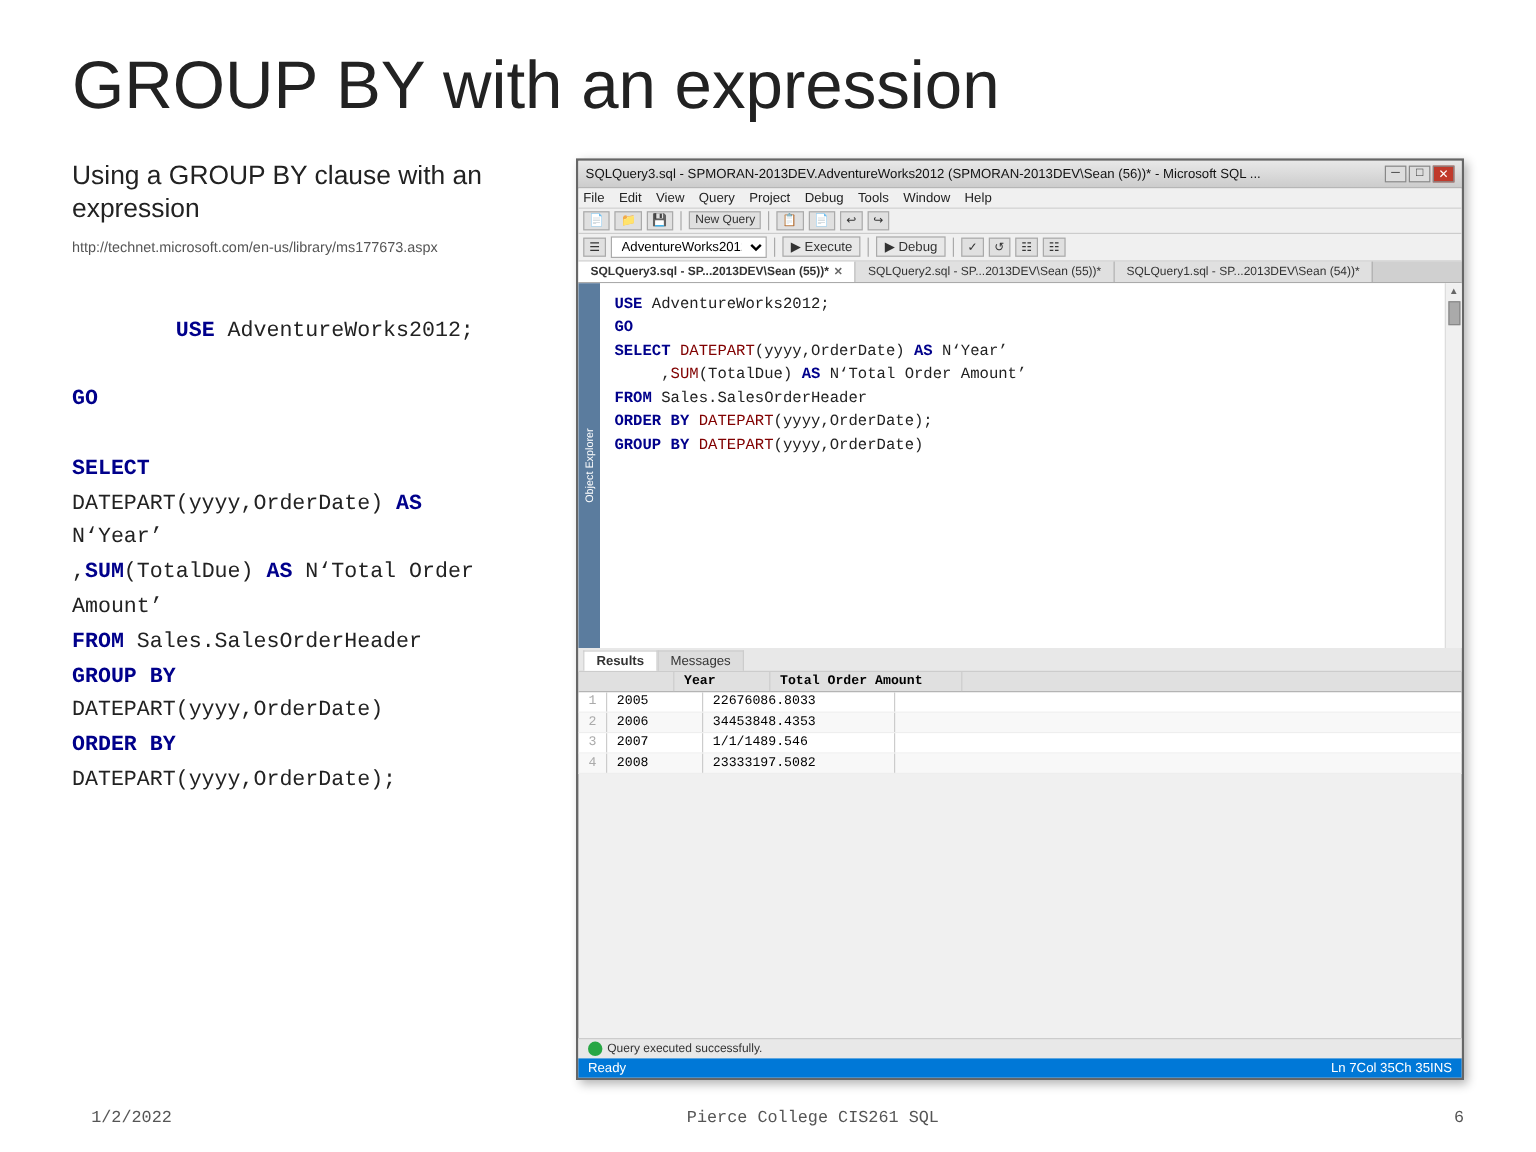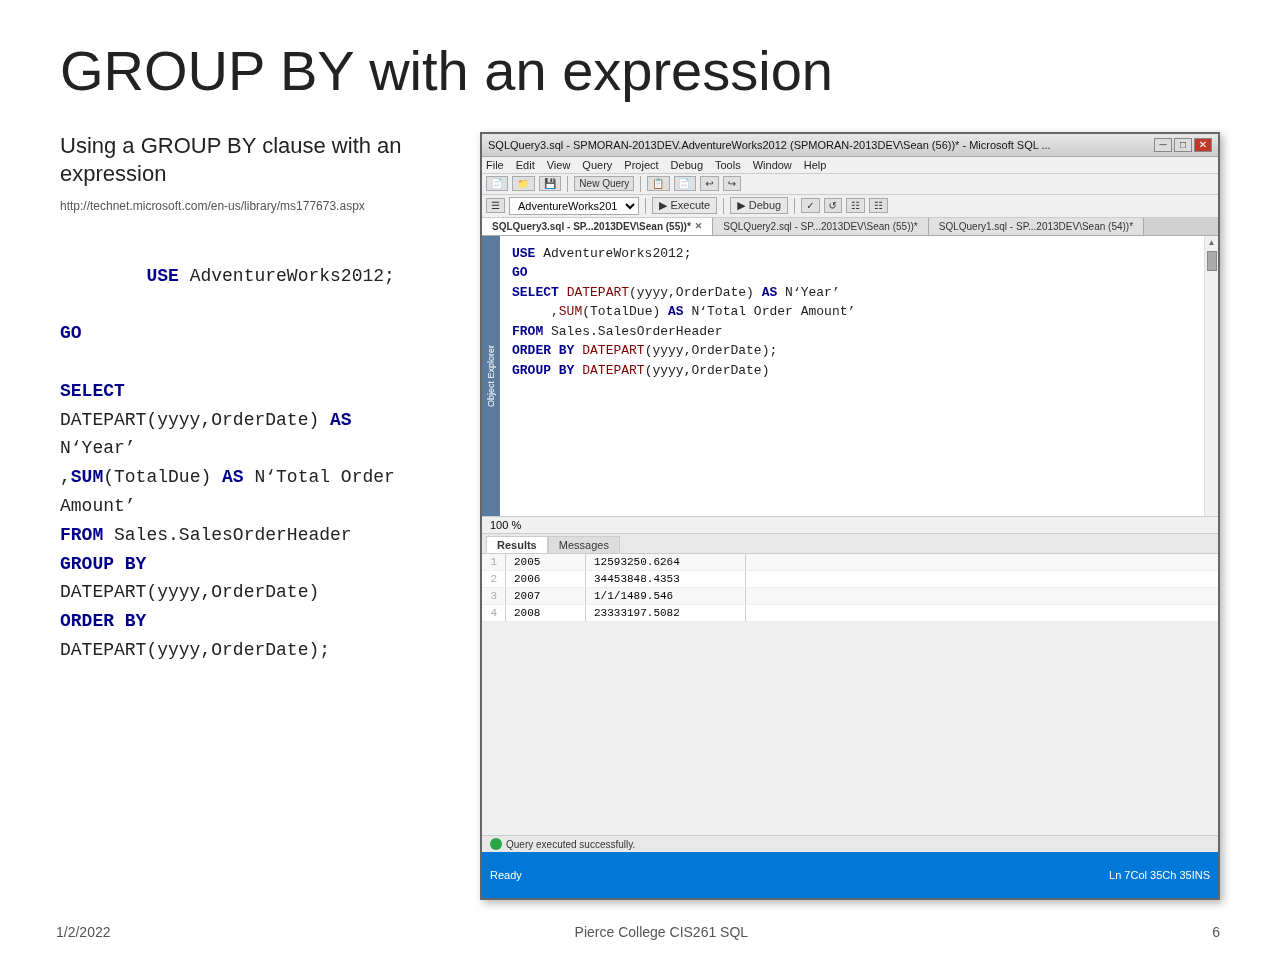--- a/index.html
+++ b/index.html
@@ -351,48 +351,49 @@
       color: #aaa;
       width: 24px;
       min-width: 24px;
       text-align: right;
     }
 
     
     .ssms-statusbar {
       background: #0078d7;
       color: white;
-      padding: 17px 8px;
+      padding: 2px 8px;
       font-size: 11px;
       display: flex;
       justify-content: space-between;
       align-items: center;
       text-align: center;
     }
 
     .status-section {
       display: flex;
     }
 
     .status-item {
       font-size: 11px;
       color: white;
     }
 
     
     .slide-footer {
       position: absolute;
       bottom: 20px;
-      left: 56px;
+      left: 76px;
       right: 60px;
       display: flex;
       justify-content: space-between;
       align-items: center;
       font-size: 14px;
       color: #555;
+      font-family: Liberation Mono, monospace;
     }
 
     .footer-date { color: #555; }
     .footer-center { color: #555; }
     .footer-page { color: #555; }
 
     
     .query-exec-bar {
       background: #e8e8e8;
       padding: 2px 8px;
@@ -525,34 +526,36 @@
             <span class="sql-line"><span class="sql-keyword">FROM</span> Sales.SalesOrderHeader</span>
             <span class="sql-line"><span class="sql-keyword">ORDER BY</span> <span class="sql-function">DATEPART</span>(yyyy,OrderDate);</span>
             <span class="sql-line"><span class="sql-keyword">GROUP BY</span> <span class="sql-function">DATEPART</span>(yyyy,OrderDate)</span>
           </div>
           <div class="editor-scrollbar">
             <div class="scrollbar-up">▲</div>
             <div class="scrollbar-thumb"></div>
           </div>
         </div>
 
-        <div class="zoom-bar">
-          <span>100 %</span>
-        </div>
 
         <div class="results-tabs">
           <div class="result-tab active">Results</div>
           <div class="result-tab">Messages</div>
         </div>
 
         <div class="results-grid">
+          <div class="results-header">
+            <div class="results-cell"> </div>
+            <div class="results-cell">Year</div>
+            <div class="results-cell wide">Total Order Amount</div>
+          </div>
           <div class="results-row">
             <div class="results-cell">1</div>
             <div class="results-cell">2005</div>
-            <div class="results-cell wide">12593250.6264</div>
+            <div class="results-cell wide">22676086.8033</div>
           </div>
           <div class="results-row">
             <div class="results-cell">2</div>
             <div class="results-cell">2006</div>
             <div class="results-cell wide">34453848.4353</div>
           </div>
           <div class="results-row">
             <div class="results-cell">3</div>
             <div class="results-cell">2007</div>
             <div class="results-cell wide">1/1/1489.546</div>

